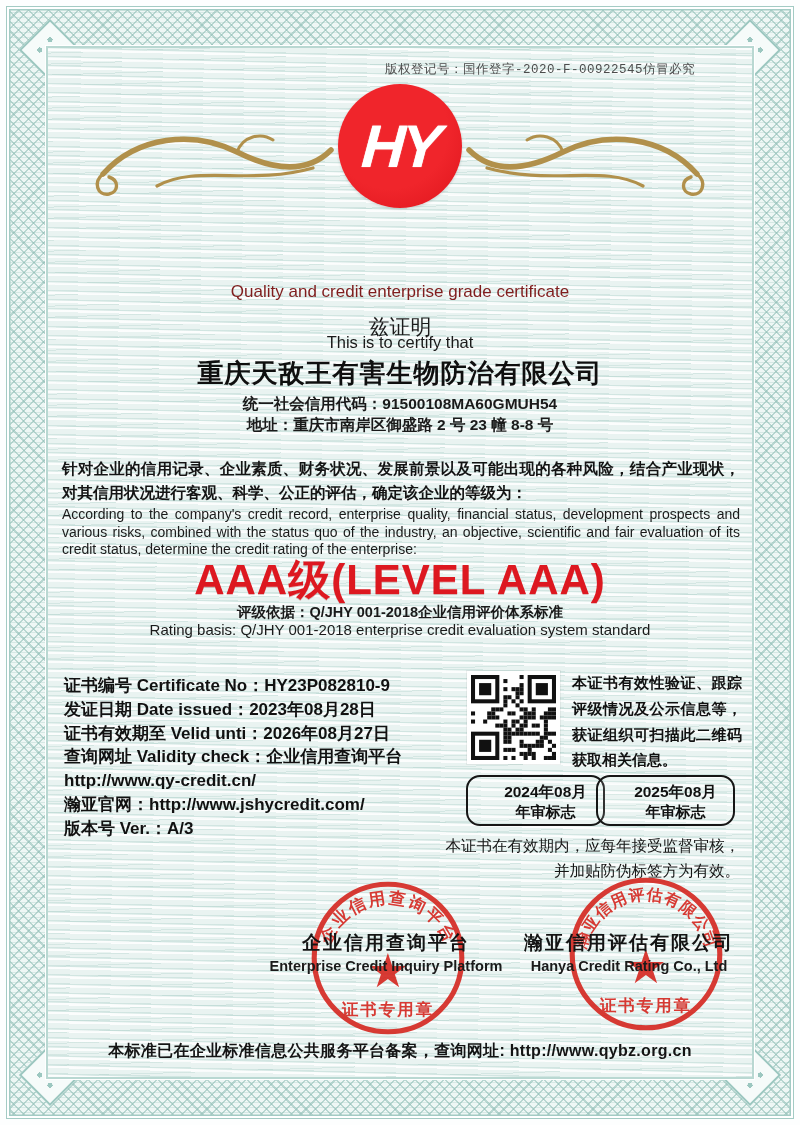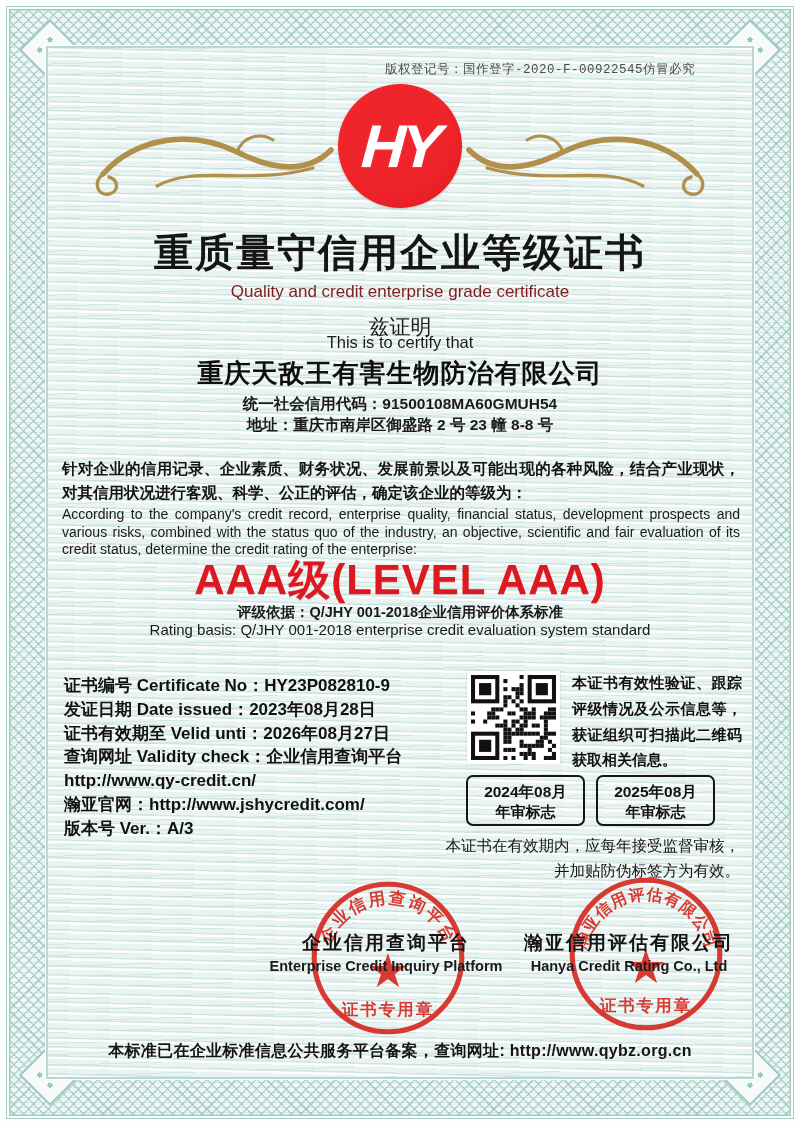--- a/index.html
+++ b/index.html
@@ -89,22 +89,22 @@
   .basis-en{top:621px;font-size:15px;font-weight:500;color:#1a1a1a;}
 
   .details{top:674px;left:64px;width:400px;}
   .details div{font-size:17px;font-weight:600;color:#111;line-height:23.8px;white-space:nowrap;}
 
   .qr-box{top:671px;left:467px;width:93px;height:93px;background:#fff;
     display:flex;align-items:center;justify-content:center;box-shadow:0 0 0 1px rgba(0,0,0,.05);}
   .qr-note{top:670px;left:572px;width:170px;font-size:15px;font-weight:600;
     line-height:25.8px;color:#111;text-align:justify;}
 
-  .badge{top:775px;height:47px;border:2px solid #161616;border-radius:7px;
-    display:flex;flex-direction:column;align-items:center;justify-content:center;background:rgba(255,255,255,.12);}
+  .badge{top:775px;height:47px;border:2px solid #161616;border-radius:14px;
+    display:flex;flex-direction:column;align-items:center;justify-content:center;background:rgba(255,255,255,.12);padding-left:20px;}
   .badge-1{left:466px;width:115px;}
   .badge-2{left:596px;width:115px;}
   .badge .b1{font-size:15.5px;font-weight:700;line-height:21px;}
   .badge .b2{font-size:15px;font-weight:700;line-height:19px;}
 
   .supervision{top:833px;left:290px;width:450px;text-align:right;
     font-size:15.5px;font-weight:400;line-height:25px;color:#141414;}
 
   .seal{width:164px;height:164px;opacity:.9;}
   .seal-left{top:876px;left:306px;}
@@ -142,21 +142,20 @@
     <path d="M10 52 C44 14 100 8 144 30 C184 50 216 50 238 28" stroke="#b1904b" stroke-width="5.5" stroke-linecap="round"></path>
     <path d="M64 64 C104 42 156 64 220 46" stroke="#b1904b" stroke-width="3.2" stroke-linecap="round"></path>
     <path d="M10 52 C0 60 4 74 16 72 C26 70 26 58 16 55" stroke="#b1904b" stroke-width="3.4" stroke-linecap="round"></path>
     <path d="M144 30 C150 14 168 10 180 18" stroke="#b1904b" stroke-width="3" stroke-linecap="round"></path>
   </svg>
 
   <div class="abs logo">
     <span>HY</span>
   </div>
 
-  <div class="abs ctr title-cn">重质量守信用企业等级证书</div>
   <div class="abs ctr title-en">Quality and credit enterprise grade certificate</div>
 
   <div class="abs ctr certify-cn">兹证明</div>
   <div class="abs ctr certify-en">This is to certify that</div>
   <div class="abs ctr company">重庆天敌王有害生物防治有限公司</div>
   <div class="abs ctr credit-code">统一社会信用代码：91500108MA60GMUH54</div>
   <div class="abs ctr address">地址：重庆市南岸区御盛路 2 号 23 幢 8-8 号</div>
 
   <div class="abs body-cn">针对企业的信用记录、企业素质、财务状况、发展前景以及可能出现的各种风险，结合产业现状，对其信用状况进行客观、科学、公正的评估，确定该企业的等级为：</div>
   <div class="abs body-en">According to the company's credit record, enterprise quality, financial status, development prospects and various risks, combined with the status quo of the industry, an objective, scientific and fair evaluation of its credit status, determine the credit rating of the enterprise:</div>

